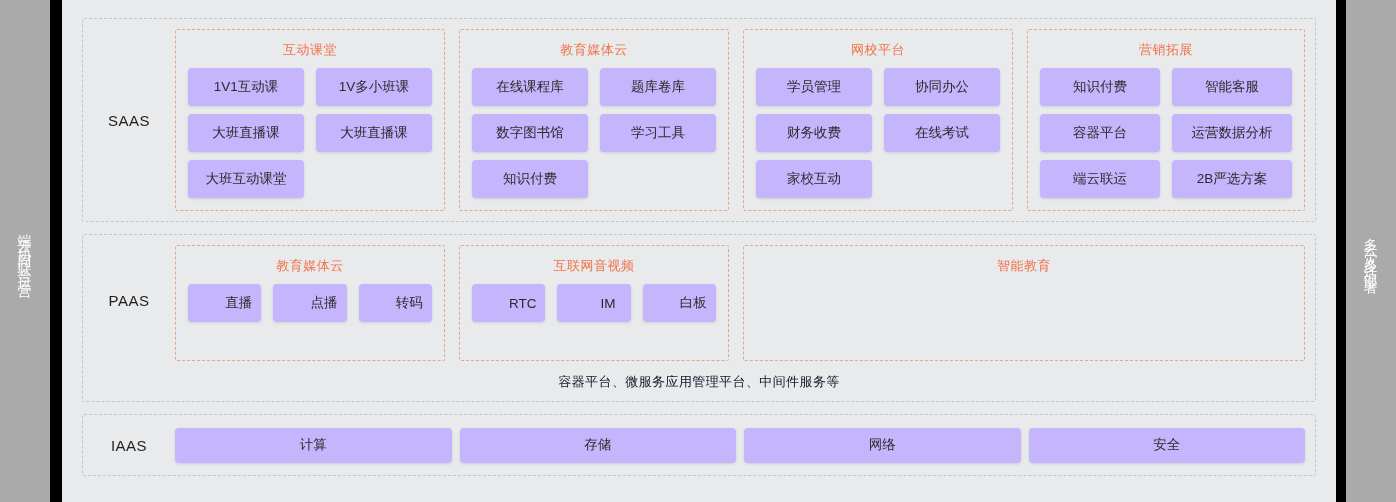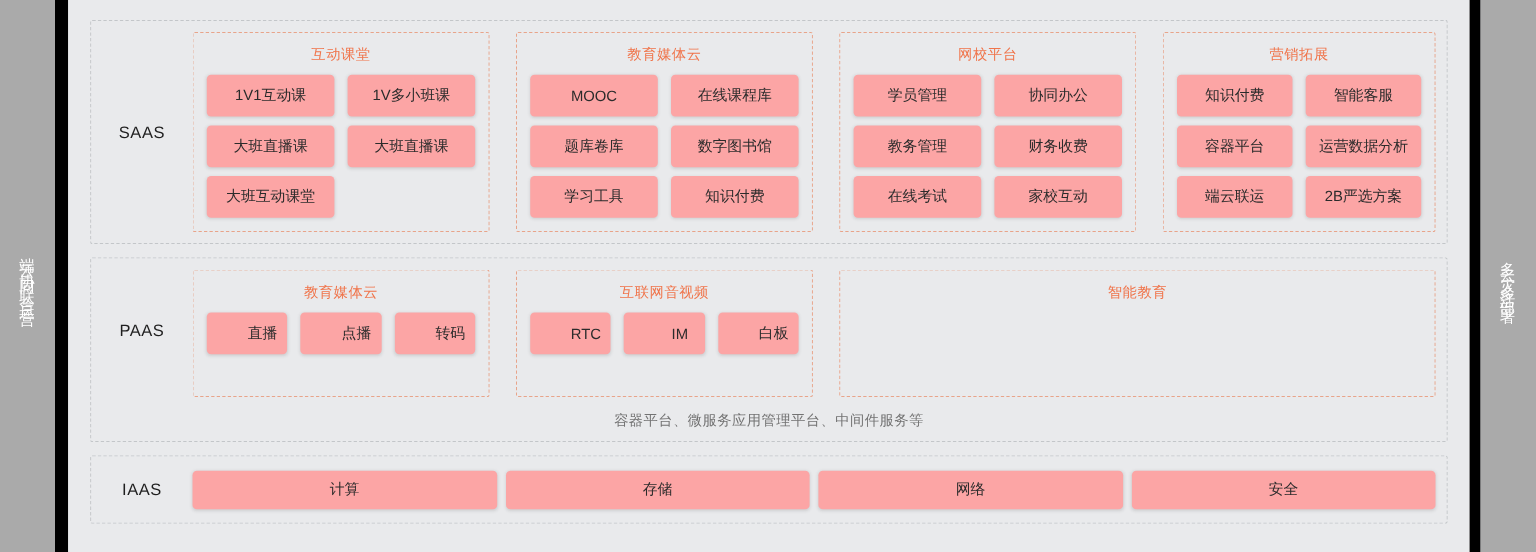--- a/index.html
+++ b/index.html
@@ -77,21 +77,21 @@
     justify-content: center;
     font-size: 15px;
     color: #1f1f1f;
     letter-spacing: .5px;
     user-select: none;
   }
 
   .layer-body {
     flex: 1 1 auto;
     display: flex;
-    gap: 24px;
+    gap: 14px;
     padding: 10px 10px 10px 0;
     box-sizing: border-box;
   }
   .layer-paas .paas-row {
     display: flex;
     align-items: stretch;
     flex: 1 1 auto;
   }
   .layer-paas .layer-body { padding-bottom: 4px; }
 
@@ -130,41 +130,41 @@
   .g-saas-2 { flex: 0 0 270px; }
   .g-saas-3 { flex: 0 0 270px; }
   .g-saas-4 { flex: 1 1 auto; }
 
   
   .g-paas-1 { flex: 0 0 270px; }
   .g-paas-2 { flex: 0 0 270px; }
   .g-paas-3 { flex: 1 1 auto; }
 
   .tile {
-    background: #fca5a5;
+    background: #c4b5fd;
     border-radius: 4px;
     box-shadow: 0 1px 3px rgba(60,64,70,0.16);
     height: 38px;
     display: flex;
     align-items: center;
     justify-content: center;
     font-size: 13.5px;
     color: #2b2b2b;
     white-space: nowrap;
     padding: 0 6px;
     box-sizing: border-box;
   }
   .group-grid.inline .tile {
     flex: 1 1 0;
     min-width: 0;
     padding-left: 34px;
   }
 
   .paas-footnote {
-    color: #737373;
+    color: #0f172a;
     font-size: 13px;
     text-align: center;
     padding: 8px 0 10px 0;
     letter-spacing: .4px;
   }
 
   .iaas-body {
     flex: 1 1 auto;
     display: flex;
     gap: 8px;
@@ -199,35 +199,33 @@
             <div class="tile">1V多小班课</div>
             <div class="tile">大班直播课</div>
             <div class="tile">大班直播课</div>
             <div class="tile">大班互动课堂</div>
           </div>
         </div>
 
         <div class="group g-saas-2">
           <div class="group-title">教育媒体云</div>
           <div class="group-grid cols2">
-            <div class="tile">MOOC</div>
             <div class="tile">在线课程库</div>
             <div class="tile">题库卷库</div>
             <div class="tile">数字图书馆</div>
             <div class="tile">学习工具</div>
             <div class="tile">知识付费</div>
           </div>
         </div>
 
         <div class="group g-saas-3">
           <div class="group-title">网校平台</div>
           <div class="group-grid cols2">
             <div class="tile">学员管理</div>
             <div class="tile">协同办公</div>
-            <div class="tile">教务管理</div>
             <div class="tile">财务收费</div>
             <div class="tile">在线考试</div>
             <div class="tile">家校互动</div>
           </div>
         </div>
 
         <div class="group g-saas-4">
           <div class="group-title">营销拓展</div>
           <div class="group-grid cols2">
             <div class="tile">知识付费</div>

